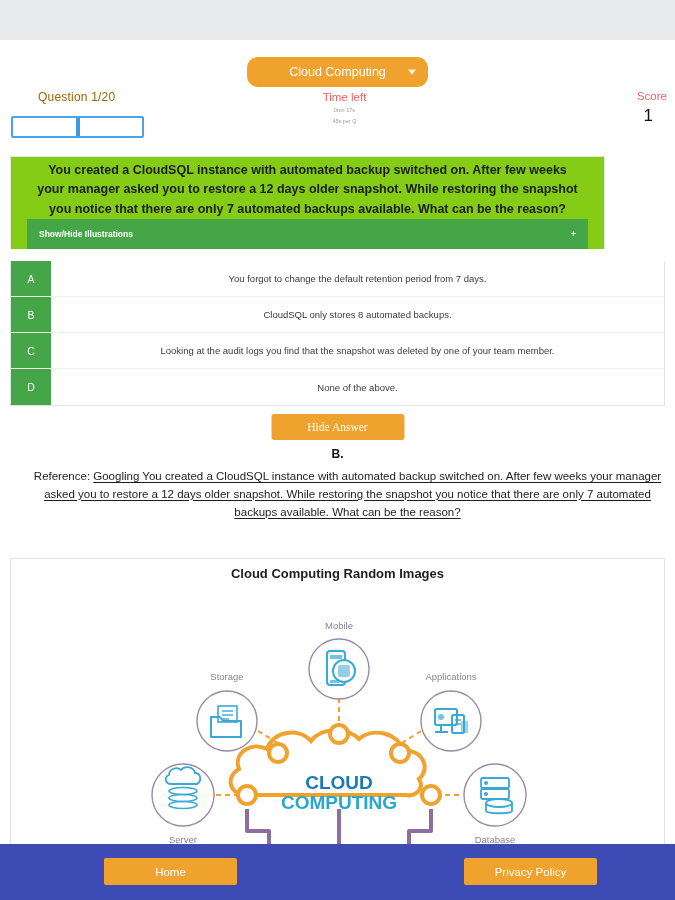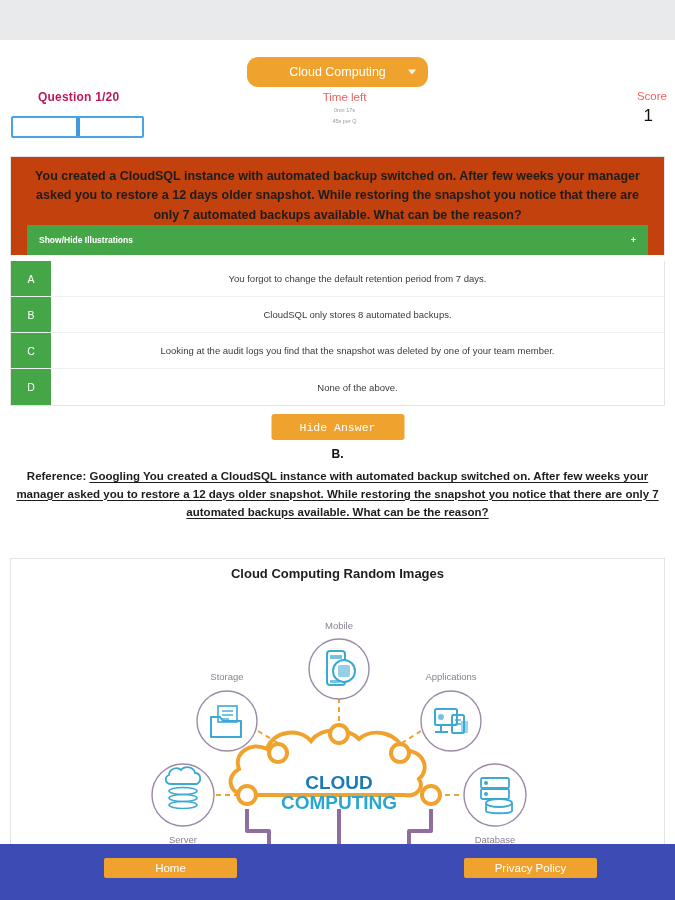--- a/index.html
+++ b/index.html
@@ -59,23 +59,22 @@
     border-top: 5px solid #ffffff;
     opacity: .9;
   }
 
   
   .question-counter {
     position: absolute;
     top: 90px;
     left: 38px;
     font-size: 12px;
-    color: #be185d;
+    color: #a16207;
     letter-spacing: .2px;
-    font-weight: bold;
   }
   .progress-bar {
     position: absolute;
     top: 116px;
     left: 11px;
     width: 133px;
     height: 22px;
     border: 2px solid #4aa3e8;
     border-radius: 2px;
     background: #ffffff;
@@ -121,25 +120,25 @@
     font-size: 17px;
     color: #111111;
     font-weight: 400;
   }
 
   
   .question-card {
     position: absolute;
     top: 156px;
     left: 10px;
-    width: 655px;
-    background: #c2410c;
+    width: 595px;
+    background: #84cc16;
     border: 1px solid #e3e3e3;
     border-bottom: none;
-    padding: 10px 16px 0 16px;
+    padding: 4px 16px 0 16px;
   }
   .question-text {
     font-size: 12.5px;
     line-height: 1.55;
     color: #1d1d1d;
     text-align: center;
     font-weight: 600;
     padding: 0 8px;
   }
 
@@ -202,45 +201,45 @@
     top: 414px;
     left: 50%;
     transform: translateX(-50%);
     width: 133px;
     height: 26px;
     background: #f0a22e;
     border: none;
     border-radius: 3px;
     color: #ffffff;
     font-size: 11.5px;
-    font-family: Liberation Mono, monospace;
+    font-family: Liberation Serif, serif;
     display: flex;
     align-items: center;
     justify-content: center;
     cursor: pointer;
   }
   .answer-letter {
     position: absolute;
     top: 447px;
     left: 0;
     width: 675px;
     text-align: center;
     font-size: 12px;
     font-weight: bold;
     color: #111111;
   }
   .reference-text {
     position: absolute;
     top: 468px;
-    left: 14px;
+    left: 24px;
     width: 647px;
     text-align: center;
     font-size: 11.5px;
     line-height: 1.55;
-    font-weight: bold;
+    font-weight: normal;
     color: #1d1d1d;
   }
   .reference-text .ref-under {
     text-decoration: underline;
     text-underline-offset: 2px;
   }
 
   
   .illus-panel {
     position: absolute;
@@ -276,21 +275,21 @@
     position: absolute;
     bottom: 0; left: 0;
     width: 675px;
     height: 56px;
     background: #3c4cb4;
   }
   .footer-btn {
     position: absolute;
     top: 14px;
     width: 133px;
-    height: 20px;
+    height: 27px;
     background: #f0a22e;
     border: none;
     border-radius: 2px;
     color: #ffffff;
     font-size: 11.5px;
     font-family: "Liberation Sans", sans-serif;
     display: flex;
     align-items: center;
     justify-content: center;
     cursor: pointer;

